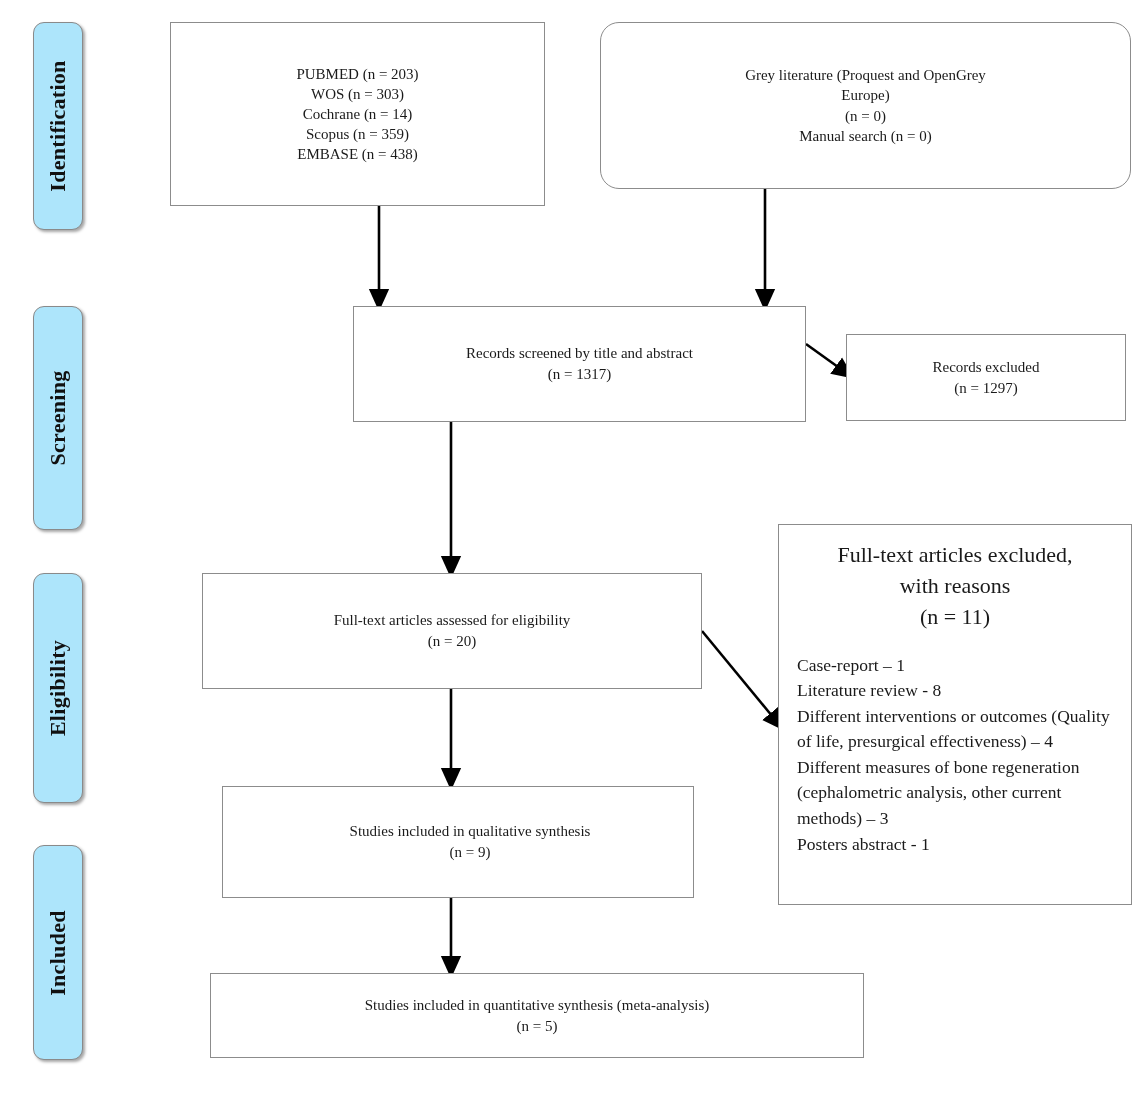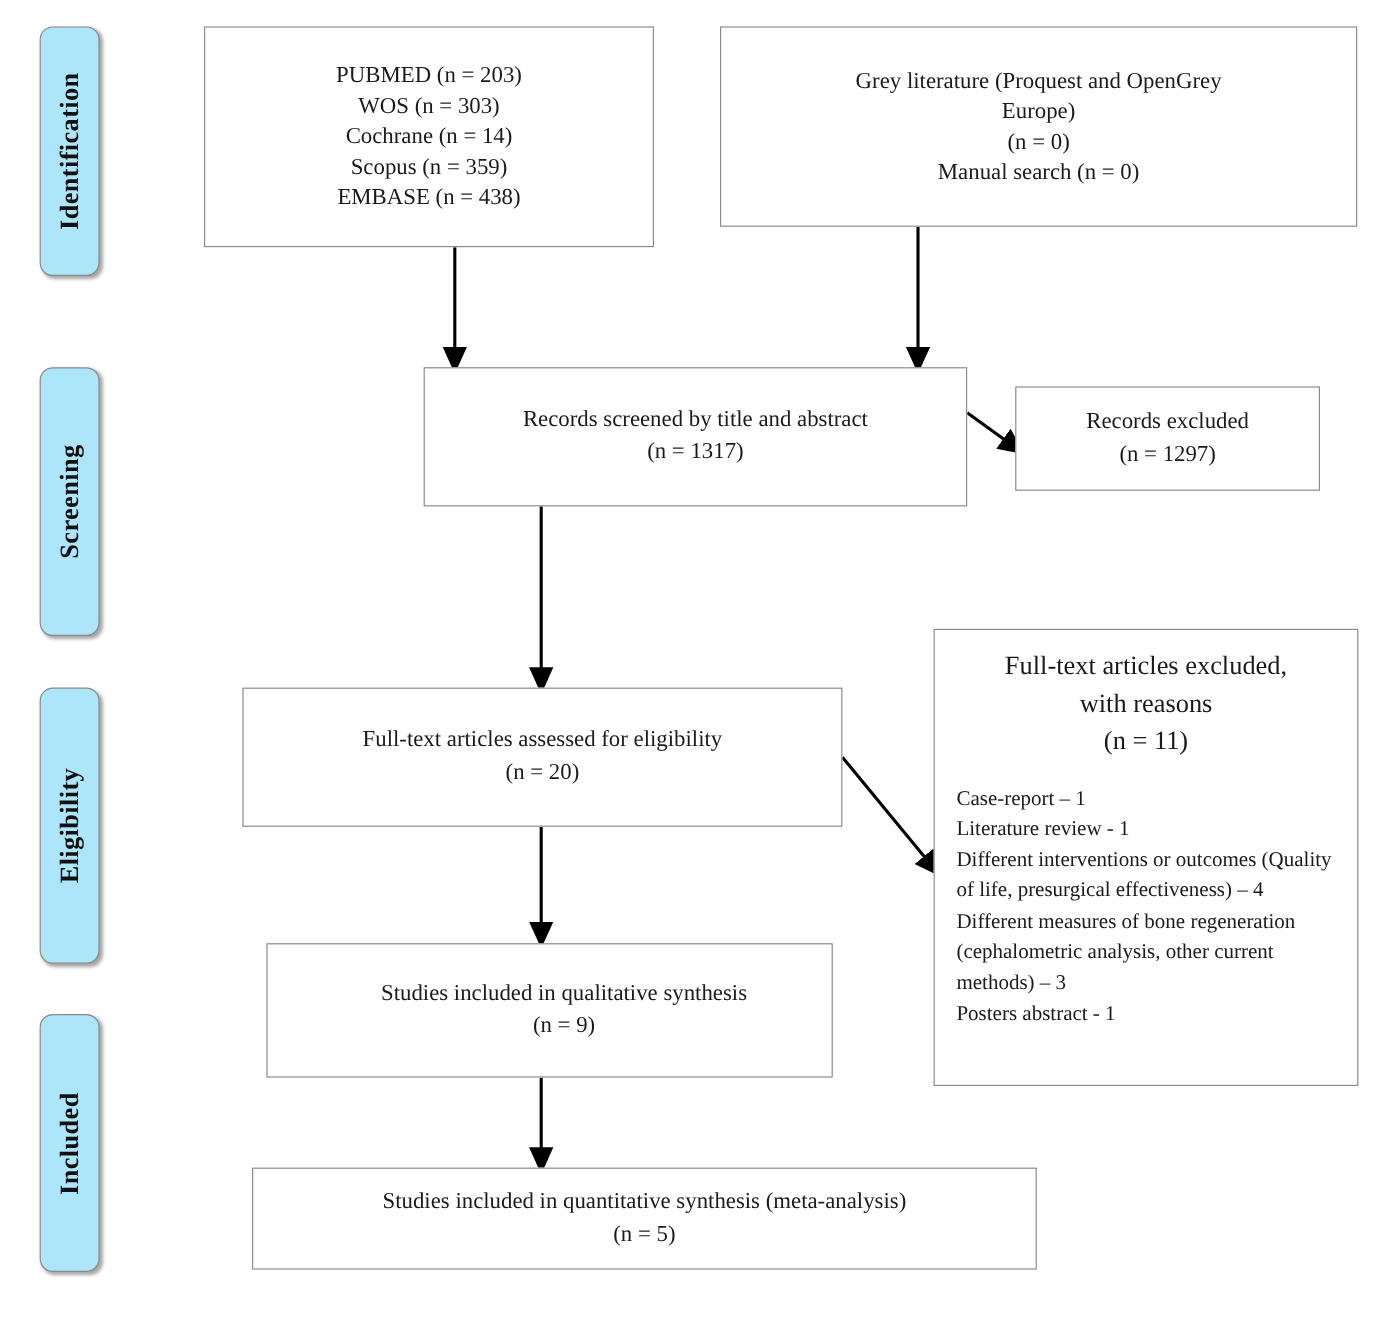--- a/index.html
+++ b/index.html
@@ -41,21 +41,21 @@
     border:1px solid #8c8c8c;
     box-sizing:border-box;
     display:flex;
     flex-direction:column;
     align-items:center;
     justify-content:center;
     text-align:center;
   }
   .node .line{
     display:block;
-    font-size:19px;
+    font-size:15px;
     line-height:1.40;
     white-space:nowrap;
   }
   .node.tight .line{line-height:1.34;}
   
   .node.reasons{
     justify-content:flex-start;
     align-items:stretch;
     padding:14px 10px 10px 10px;
     text-align:center;
@@ -123,51 +123,51 @@
   </div>
 
   <div class="node tight" style="left:170px;top:22px;width:375px;height:184px;">
     <span class="line">PUBMED (n = 203)</span>
     <span class="line">WOS (n = 303)</span>
     <span class="line">Cochrane (n = 14)</span>
     <span class="line">Scopus (n = 359)</span>
     <span class="line">EMBASE (n = 438)</span>
   </div>
 
-  <div class="node tight" style="left:600px;top:22px;width:531px;height:167px;">
+  <div class="node tight" style="left:600px;top:22px;width:531px;height:167px;border-radius:19px;">
     <span class="line">Grey literature (Proquest and OpenGrey</span>
     <span class="line">Europe)</span>
     <span class="line">(n = 0)</span>
     <span class="line">Manual search (n = 0)</span>
   </div>
 
   <div class="node" style="left:353px;top:306px;width:453px;height:116px;">
     <span class="line">Records screened by title and abstract</span>
     <span class="line">(n = 1317)</span>
   </div>
 
-  <div class="node" style="left:846px;top:322px;width:254px;height:87px;">
+  <div class="node" style="left:846px;top:334px;width:280px;height:87px;">
     <span class="line">Records excluded</span>
     <span class="line">(n = 1297)</span>
   </div>
 
   <div class="node" style="left:202px;top:573px;width:500px;height:116px;">
     <span class="line">Full-text articles assessed for eligibility</span>
     <span class="line">(n = 20)</span>
   </div>
 
   <div class="node reasons" style="left:778px;top:524px;width:354px;height:381px;">
     <div class="head">
       <span class="line">Full-text articles excluded,</span>
       <span class="line">with reasons</span>
       <span class="line">(n = 11)</span>
     </div>
     <div class="reasonlist">
       <span class="line">Case-report – 1</span>
-      <span class="line">Literature review - 1</span>
+      <span class="line">Literature review - 8</span>
       <span class="line">Different interventions or outcomes (Quality of life, presurgical effectiveness) – 4</span>
       <span class="line">Different measures of bone regeneration (cephalometric analysis, other current methods) – 3</span>
       <span class="line">Posters abstract - 1</span>
     </div>
   </div>
 
   <div class="node" style="left:222px;top:786px;width:472px;height:112px;padding-left:24px;">
     <span class="line">Studies included in qualitative synthesis</span>
     <span class="line">(n = 9)</span>
   </div>

